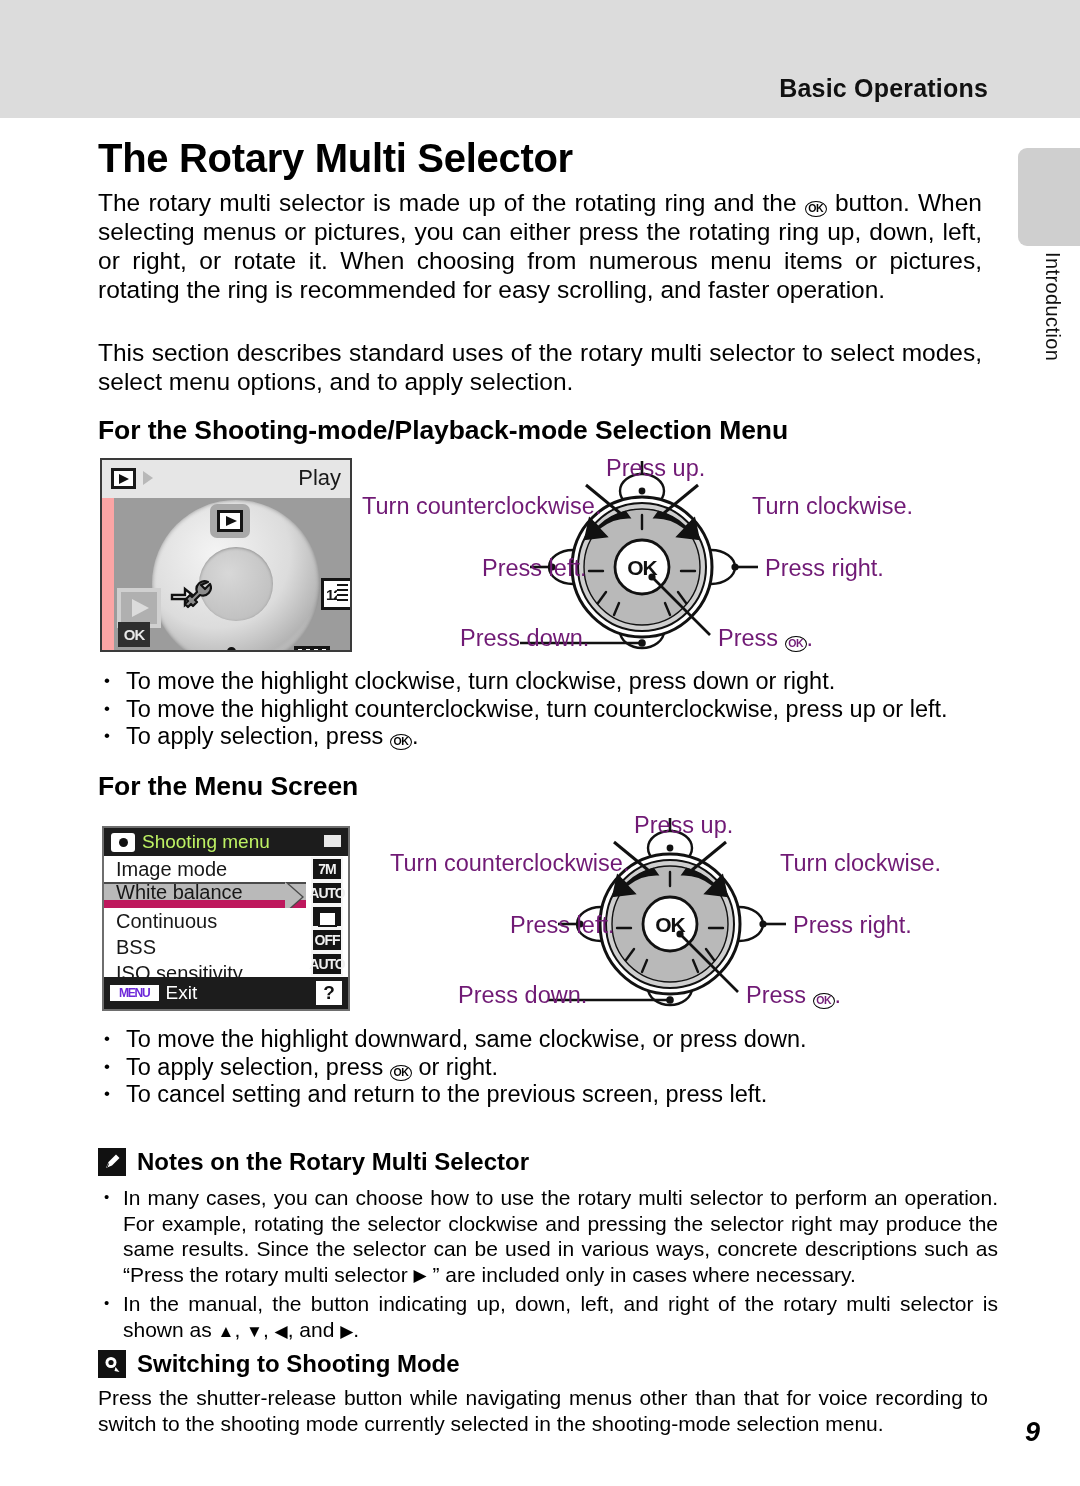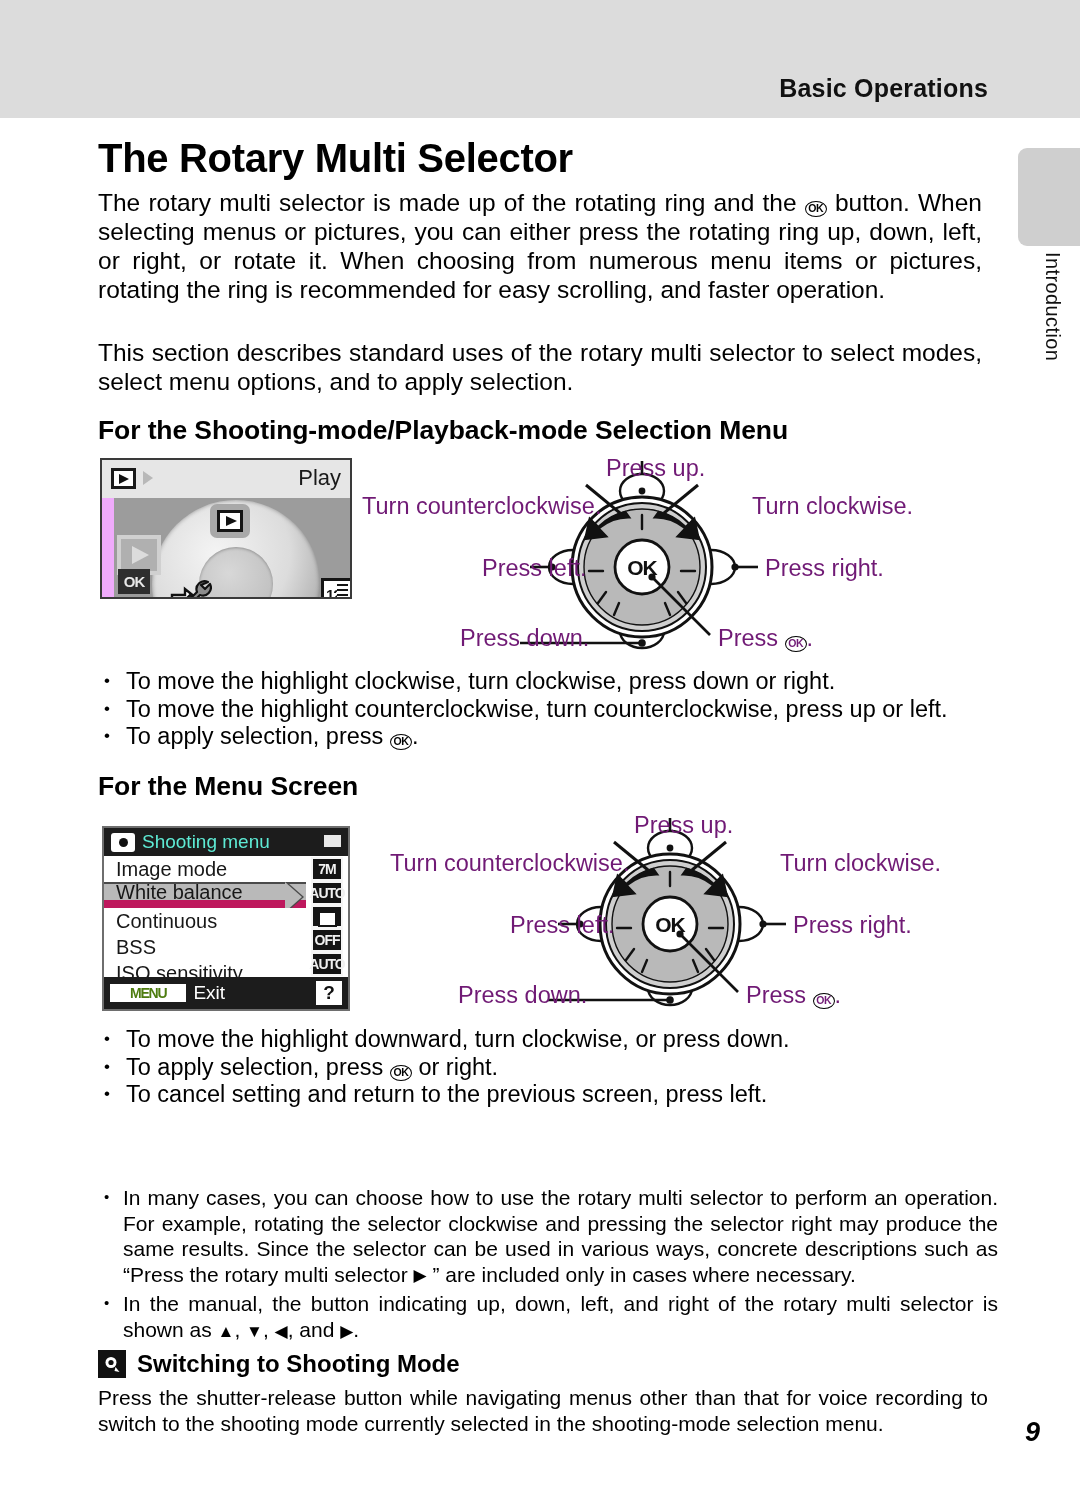--- a/index.html
+++ b/index.html
@@ -111,22 +111,22 @@
   .ok-glyph {
     display: inline-block; width: 22px; height: 16px;
     border: 1.6px solid #000; border-radius: 50%;
     font-size: 10.5px; line-height: 13px; font-weight: bold;
     text-align: center; vertical-align: -1px; letter-spacing: -.5px;
   }
 
   
   .screen1 {
     position: absolute; left: 100px; top: 458px;
-    width: 252px; height: 141px;
-    border: 2px solid #3a3a3a; background: #f0abfc;
+    width: 252px; height: 194px;
+    border: 2px solid #3a3a3a; background: #fca5a5;
     overflow: hidden;
   }
   .s1-topbar {
     position: absolute; left: 0; top: 0; width: 100%; height: 38px;
     background: #e6e6e6;
   }
   .s1-playicon {
     position: absolute; left: 9px; top: 8px; width: 25px; height: 21px;
     border: 3px solid #1a1a1a; background: #fff;
   }
@@ -219,21 +219,21 @@
   }
 
   
   .screen2 {
     position: absolute; left: 102px; top: 826px;
     width: 248px; height: 185px;
     border: 2px solid #6e6e6e; background: #2b2b2b; overflow: hidden;
   }
   .s2-title {
     position: absolute; left: 0; top: 0; width: 100%; height: 28px;
-    background: #1c1c1c; color: #5eead4;
+    background: #1c1c1c; color: #bef264;
     display: flex; align-items: center; gap: 7px; padding-left: 7px;
     font-size: 19px;
   }
   .s2-camicon {
     width: 24px; height: 19px; background: #fff; border-radius: 3px;
     position: relative; flex: 0 0 auto;
   }
   .s2-camicon::after {
     content: ""; position: absolute; left: 8px; top: 5px;
     width: 9px; height: 9px; border-radius: 50%; background: #111;
@@ -280,22 +280,22 @@
     content: ""; position: absolute; left: 5px; top: 4px;
     width: 15px; height: 12px; background: #fff; border: 2px solid #141414;
   }
   .s2-bottom {
     position: absolute; left: 0; bottom: 0; width: 100%; height: 32px;
     background: #1c1c1c; color: #fff;
     display: flex; align-items: center; padding: 0 6px; gap: 7px;
     font-size: 19px;
   }
   .menu-chip {
-    background: #fff; color: #4d7c0f; font-size: 14px; font-weight: bold;
-    letter-spacing: -1.2px; padding: 2px 20px; line-height: 1;
+    background: #fff; color: #6d28d9; font-size: 12px; font-weight: bold;
+    letter-spacing: -1.2px; padding: 2px 9px; line-height: 1;
   }
   .help-chip {
     margin-left: auto; background: #fff; color: #111;
     width: 26px; height: 24px; font-size: 19px; font-weight: bold;
     display: flex; align-items: center; justify-content: center;
   }
 
   
   .rotary { position: absolute; }
   .rot1 { left: 370px; top: 455px; width: 612px; height: 205px; }
@@ -512,29 +512,38 @@
     <div class="rot-label" style="left:140px; top:100px;">Press left.</div>
     <div class="rot-label" style="left:423px; top:100px;">Press right.</div>
     <div class="rot-label" style="left:88px; top:170px;">Press down.</div>
     <div class="rot-label" style="left:376px; top:170px;">
       <span>Press</span>
       <span class="ok-glyph">OK</span><span>.</span>
     </div>
   </div>
 
   <ul class="bullets b2">
-    <li>To move the highlight downward, turn clockwise, or press down.</li>
+    <li>To move the highlight downward, same clockwise, or press down.</li>
     <li>
       <span>To apply selection, press</span>
       <span class="ok-glyph">OK</span>
       <span>or right.</span>
     </li>
     <li>To cancel setting and return to the previous screen, press left.</li>
   </ul>
 
+  <div class="note-head nh1">
+    <span class="note-icon">
+      <svg width="20" height="20" viewBox="0 0 20 20">
+        <path d="M4 16 l2.5 -6 L14 2.5 l3.5 3.5 L10 13.5 z" fill="#fff"></path>
+        <path d="M5 15.5 l1.6 -4" stroke="#111" stroke-width="1" fill="none"></path>
+      </svg>
+    </span>
+    <span>Notes on the Rotary Multi Selector</span>
+  </div>
 
   <ul class="note-bullets">
     <li>
       <span>In many cases, you can choose how to use the rotary multi selector to perform an operation. For example, rotating the selector clockwise and pressing the selector right may produce the same results. Since the selector can be used in various ways, concrete descriptions such as “Press the rotary multi selector</span>
       <span class="glyph-tri-r">▶</span>
       <span>” are included only in cases where necessary.</span>
     </li>
     <li>
       <span>In the manual, the button indicating up, down, left, and right of the rotary multi selector is shown as</span>
       <span class="glyph-tri">▲</span><span>,</span>

